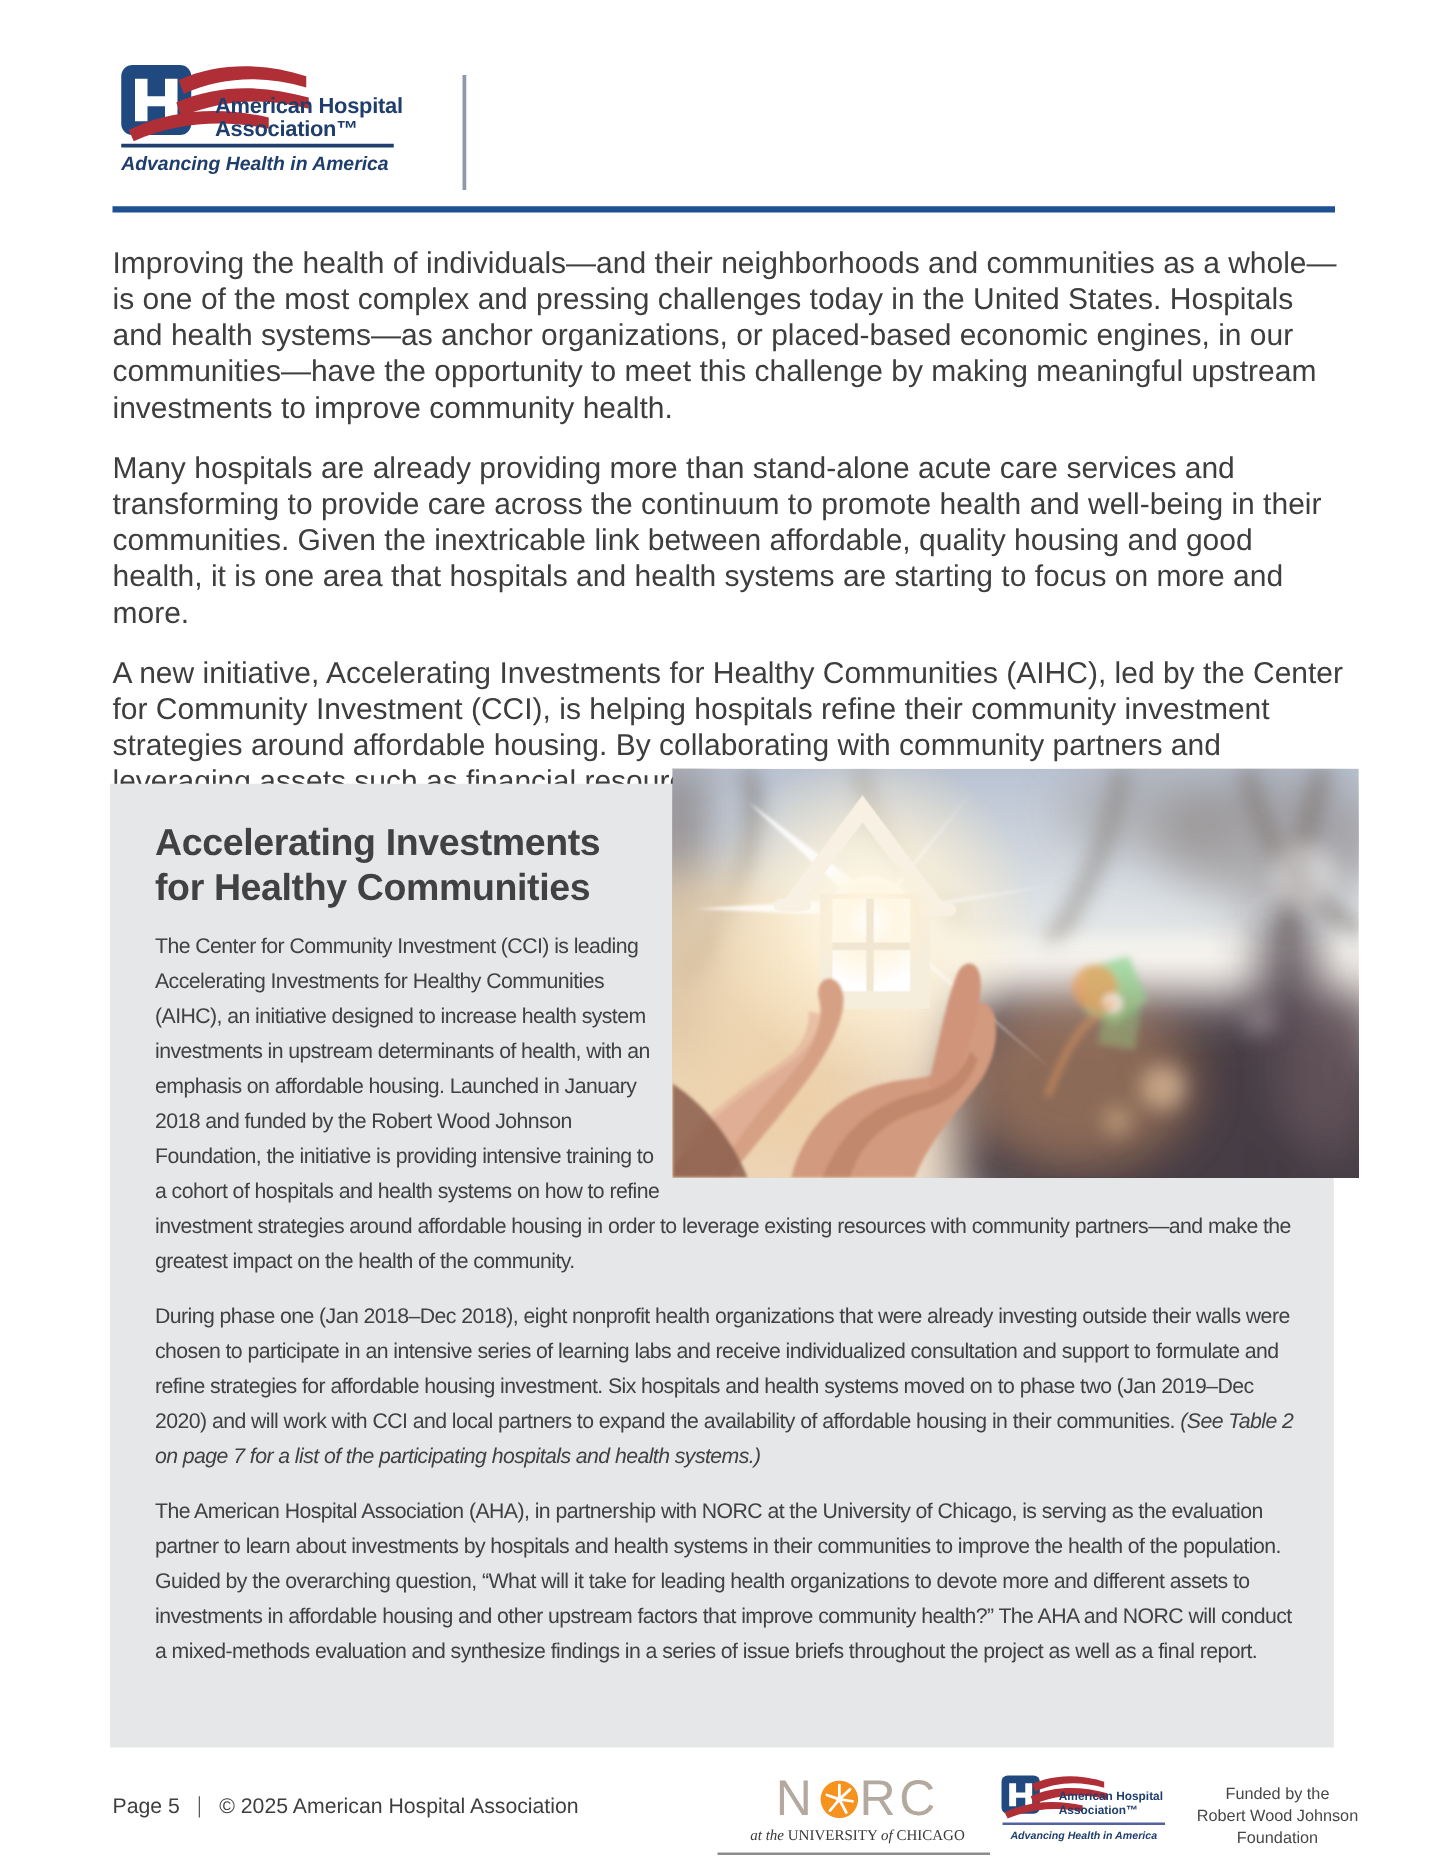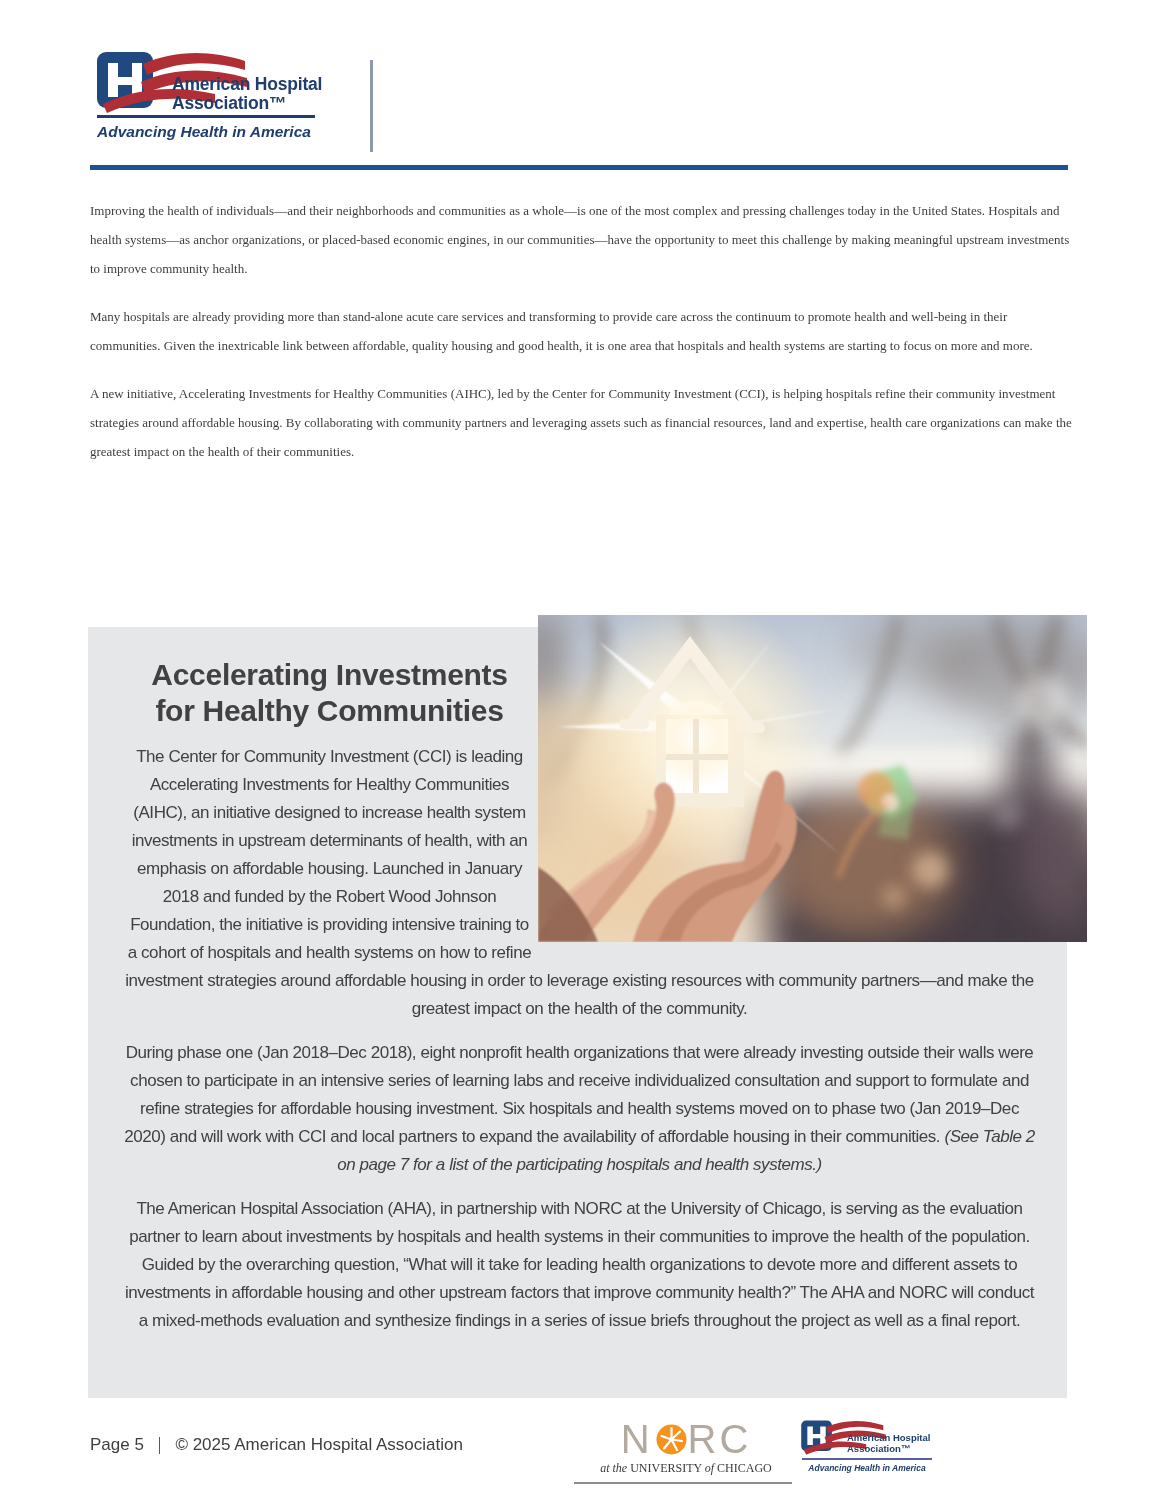--- a/index.html
+++ b/index.html
@@ -25,24 +25,24 @@
   .aha-org{position:absolute;left:77px;top:31px;font-size:17.5px;line-height:19px;font-weight:bold;color:var(--navy);letter-spacing:-0.2px;}
   .aha-rule{position:absolute;left:2px;top:71px;width:218px;height:2.5px;background:var(--navy);}
   .aha-tagline{position:absolute;left:2px;top:79px;font-size:15.5px;font-weight:bold;font-style:italic;color:var(--navy);}
 
   .title-divider{position:absolute;left:370px;top:60px;width:3px;height:92px;background:#8e9aa9;}
   h1.page-title{position:absolute;left:396px;top:56px;font-size:37px;line-height:45px;font-weight:400;color:var(--accent-blue);letter-spacing:0;}
   .header-rule{position:absolute;left:90px;top:165px;width:978px;height:5px;background:var(--rule-blue);}
 
   
   .intro{position:absolute;left:90px;top:196px;width:988px;}
-  .intro p{font-size:13px;line-height:29px;color:var(--body-text);margin-bottom:19px;font-family:Liberation Serif, serif;}
-
-  
-  .feature-box{position:absolute;left:88px;top:627px;width:979px;height:771px;background:var(--box-bg);padding:30px 32px 0 36px;overflow:hidden;text-align:center;}
+  .intro p{font-size:24px;line-height:29px;color:var(--body-text);margin-bottom:19px;}
+
+  
+  .feature-box{position:absolute;left:88px;top:627px;width:979px;height:771px;background:var(--box-bg);padding:30px 32px 0 36px;overflow:hidden;}
   .img-spacer{float:right;width:500px;height:300px;}
   .feature-box h2{font-size:30px;line-height:36px;font-weight:bold;color:var(--box-text);letter-spacing:-0.3px;margin-bottom:14px;}
   .feature-box p{font-size:17px;line-height:28px;color:var(--box-text);letter-spacing:-0.45px;margin-bottom:16px;}
   .feature-box em{font-style:italic;}
 
   .photo{position:absolute;left:538px;top:615px;width:549px;height:327px;}
   .photo svg{display:block;width:100%;height:100%;}
 
   
   .footer-left{position:absolute;left:90px;top:1435px;font-size:17px;color:var(--body-text);display:flex;align-items:center;}
@@ -248,14 +248,17 @@
       <path d="M42,15 C72,2 104,2 136,12 L136,20 C104,11 74,12 46,25 Z" fill="#b02f37"></path>
       <path d="M40,31 C72,17 106,18 140,27 L140,35 C108,27 78,28 44,41 Z" fill="#b02f37"></path>
       <path d="M6,52 C40,36 76,36 108,43 L108,51 C78,45 44,46 10,60 Z" fill="#b02f37"></path>
     </svg>
     <div class="aorg pre">American Hospital
 Association™</div>
     <div class="arule"></div>
     <div class="atag">Advancing Health in America</div>
   </div>
 
+  <div class="funded pre">Funded by the
+Robert Wood Johnson
+Foundation</div>
 
 </div>
 
 </body></html>

